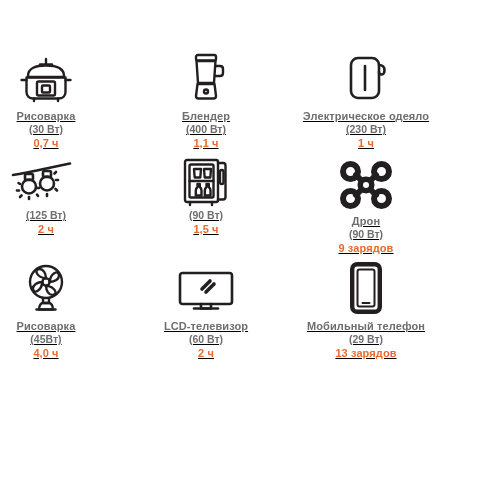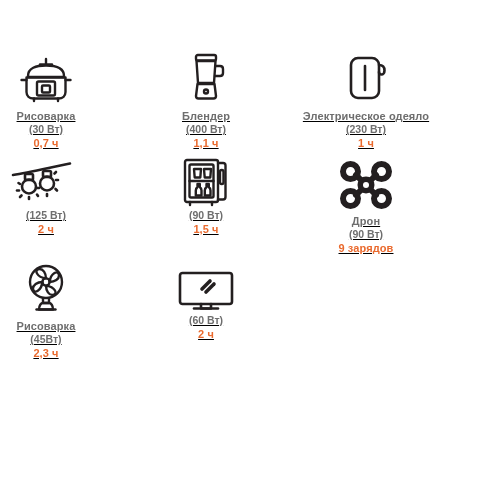--- a/index.html
+++ b/index.html
@@ -195,33 +195,46 @@
         <path d="M28.6 18 C34 18 38 15 38 11.5 C38 9 36 7.5 33.5 9 C31 10.5 29 14.5 28.6 18 Z"></path>
         <path d="M25 21.6 C25 27 28 31 31.5 31 C34 31 35.5 29 34 26.5 C32.5 24 28.5 22 25 21.6 Z"></path>
         <path d="M21.4 18 C16 18 12 21 12 24.5 C12 27 14 28.5 16.5 27 C19 25.5 21 21.5 21.4 18 Z"></path>
         <path d="M22 34 L22 39 L28 39 L28 34"></path>
         <path d="M18 45.5 C18 41.5 20 39 22 39 L28 39 C30 39 32 41.5 32 45.5 Z"></path>
         <line x1="15.5" y1="45.5" x2="34.5" y2="45.5"></line>
       </svg>
     </div>
     <div class="name">Рисоварка</div>
     <div class="watt">(45Вт)</div>
-    <div class="runtime">2,3 ч</div>
+    <div class="runtime">4,0 ч</div>
   </div>
 
   <div class="cell">
     <div class="icon-box">
       <svg width="58" height="44" viewBox="0 0 58 44" fill="none" stroke="#231f20" stroke-width="2.6" stroke-linecap="round" stroke-linejoin="round">
         <rect x="3" y="3" width="52" height="31" rx="2.5"></rect>
         <g stroke-width="3.6">
           <line x1="25" y1="19" x2="33" y2="11"></line>
           <line x1="29" y1="22" x2="37" y2="14"></line>
         </g>
         <path d="M24 34 L24 38.5 L34 38.5 L34 34"></path>
         <line x1="17" y1="38.5" x2="41" y2="38.5"></line>
       </svg>
     </div>
+    <div class="name">LCD-телевизор</div>
     <div class="watt">(60 Вт)</div>
     <div class="runtime">2 ч</div>
   </div>
 
+  <div class="cell">
+    <div class="icon-box">
+      <svg width="34" height="52" viewBox="0 0 34 52" fill="none" stroke="#231f20" stroke-linecap="round" stroke-linejoin="round">
+        <rect x="3.2" y="2.2" width="27.6" height="47.6" rx="5" stroke-width="4.4" fill="none"></rect>
+        <rect x="8.5" y="7.5" width="17" height="37" rx="2" stroke-width="2" fill="none"></rect>
+        <line x1="13.5" y1="41" x2="20.5" y2="41" stroke-width="2"></line>
+      </svg>
+    </div>
+    <div class="name">Мобильный телефон</div>
+    <div class="watt">(29 Вт)</div>
+    <div class="runtime">13 зарядов</div>
+  </div>
 
 </div>
 
 </body></html>

